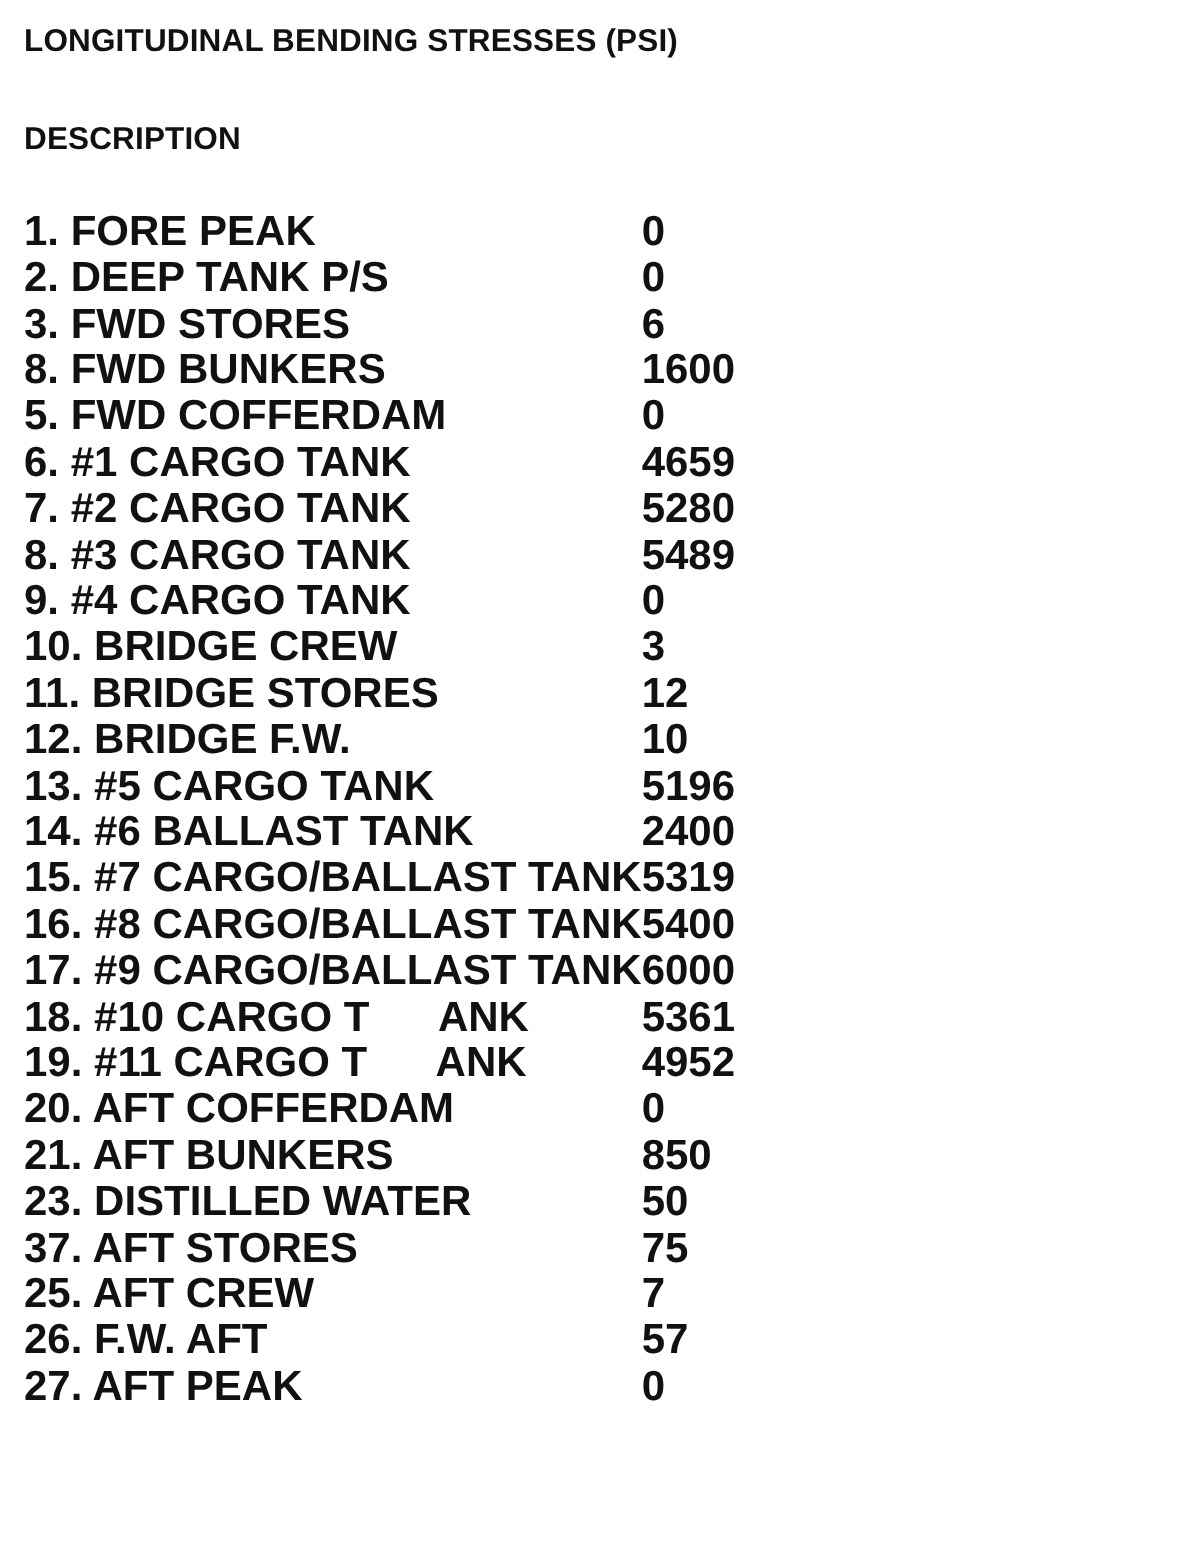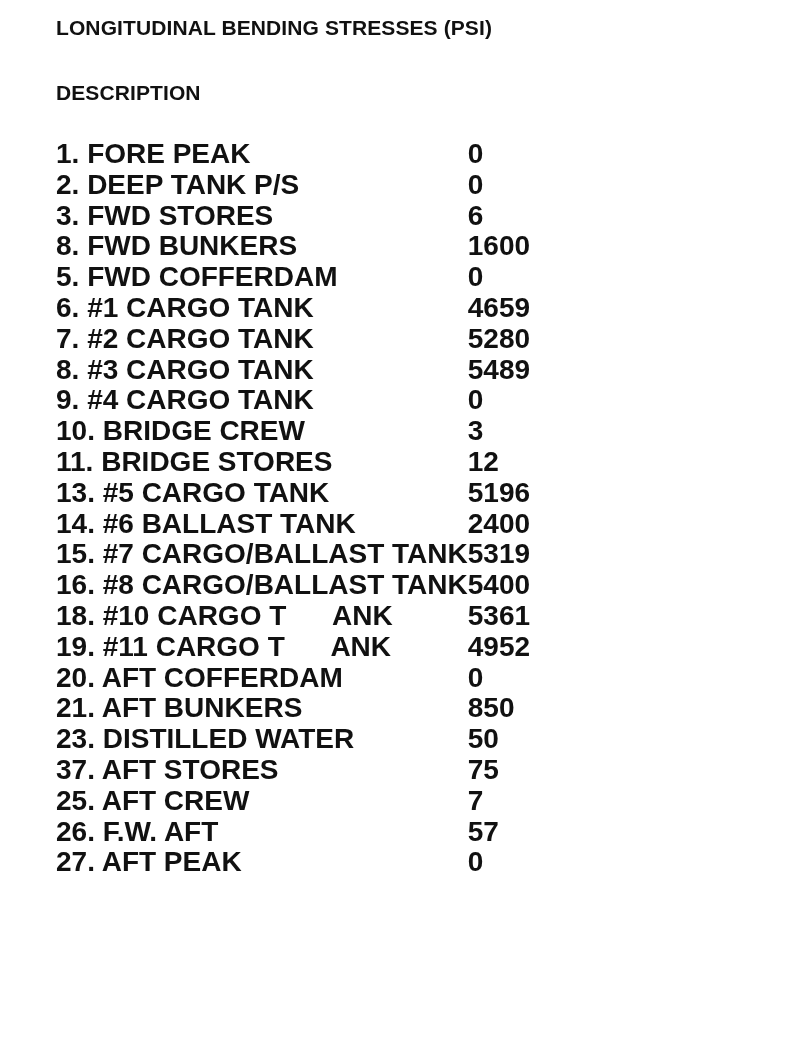--- a/index.html
+++ b/index.html
@@ -13,21 +13,20 @@
     font-family: "Liberation Sans", sans-serif;
     color: #111111;
     overflow: hidden;
   }
   .page {
     position: relative;
     width: 676px;
     height: 1037px;
     padding: 14px 0 0 14px;
     box-sizing: border-box;
-    margin-left: 40px;
   }
   .doc-title {
     font-size: 21px;
     font-weight: 600;
     letter-spacing: 0.1px;
     line-height: 28px;
     margin: 0 0 0 2px;
     white-space: pre;
   }
   .section-heading {
@@ -110,34 +109,42 @@
       </tr>
       <tr>
         <td class="col-desc">10. BRIDGE CREW</td>
         <td class="col-value">3</td>
       </tr>
       <tr>
         <td class="col-desc">11. BRIDGE STORES</td>
         <td class="col-value">12</td>
       </tr>
       <tr>
+        <td class="col-desc">12. BRIDGE F.W.</td>
+        <td class="col-value">10</td>
+      </tr>
+      <tr>
         <td class="col-desc">13. #5 CARGO TANK</td>
         <td class="col-value">5196</td>
       </tr>
       <tr>
         <td class="col-desc">14. #6 BALLAST TANK</td>
         <td class="col-value">2400</td>
       </tr>
       <tr>
         <td class="col-desc">15. #7 CARGO/BALLAST TANK</td>
         <td class="col-value">5319</td>
       </tr>
       <tr>
         <td class="col-desc">16. #8 CARGO/BALLAST TANK</td>
         <td class="col-value">5400</td>
+      </tr>
+      <tr>
+        <td class="col-desc">17. #9 CARGO/BALLAST TANK</td>
+        <td class="col-value">6000</td>
       </tr>
       <tr>
         <td class="col-desc">18. #10 CARGO T      ANK</td>
         <td class="col-value">5361</td>
       </tr>
       <tr>
         <td class="col-desc">19. #11 CARGO T      ANK</td>
         <td class="col-value">4952</td>
       </tr>
       <tr>

